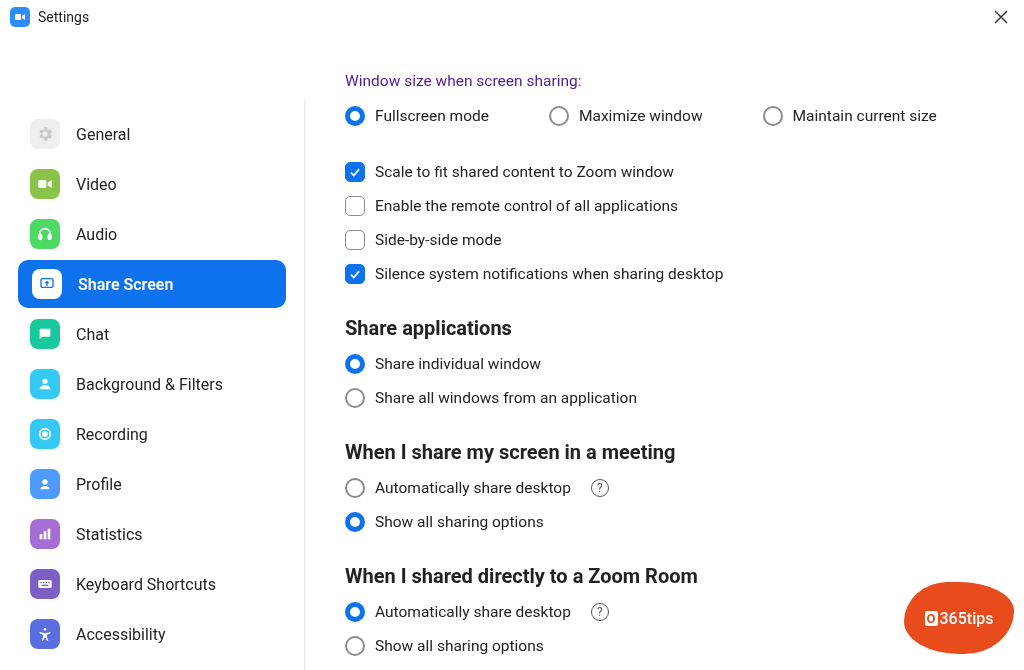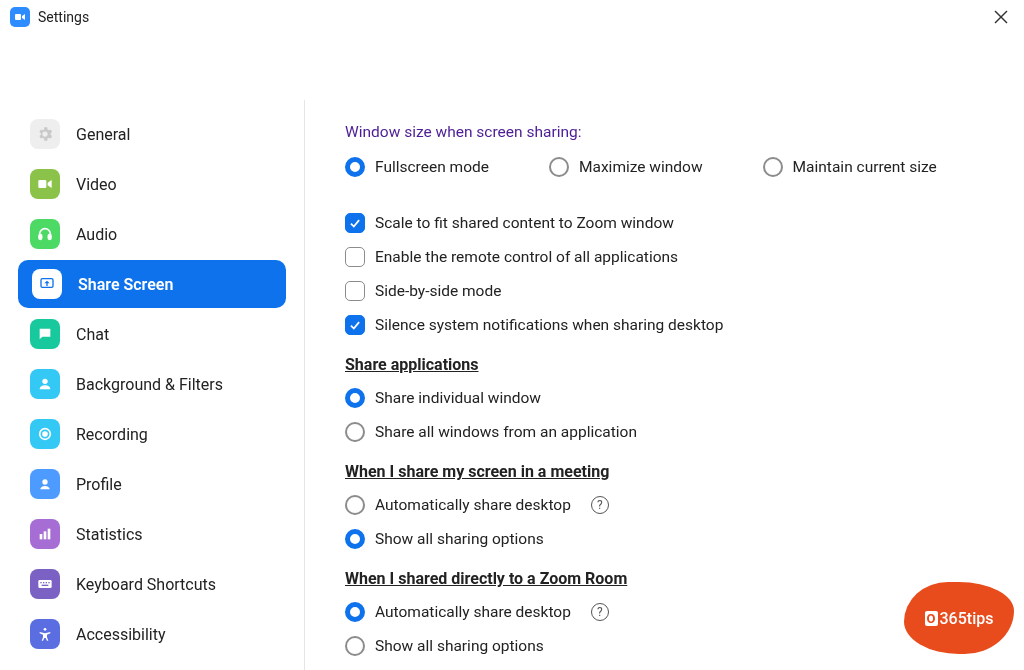--- a/index.html
+++ b/index.html
@@ -73,24 +73,23 @@
     font-size: 15.5px;
     color: #222;
   }
   .section-label {
     font-size: 15.5px;
     color: #4c1d95;
     margin-bottom: 16px;
   }
   .section-heading {
     font-weight: 700;
-    font-size: 16px;
-    margin-top: 20px;
+    font-size: 20px;
+    margin-top: 32px;
     margin-bottom: 14px;
-    text-decoration: underline;
   }
   .radio-row3 {
     display: flex;
     gap: 60px;
     margin-bottom: 22px;
   }
   .radio-item, .check-item {
     display: flex;
     align-items: center;
     gap: 10px;

